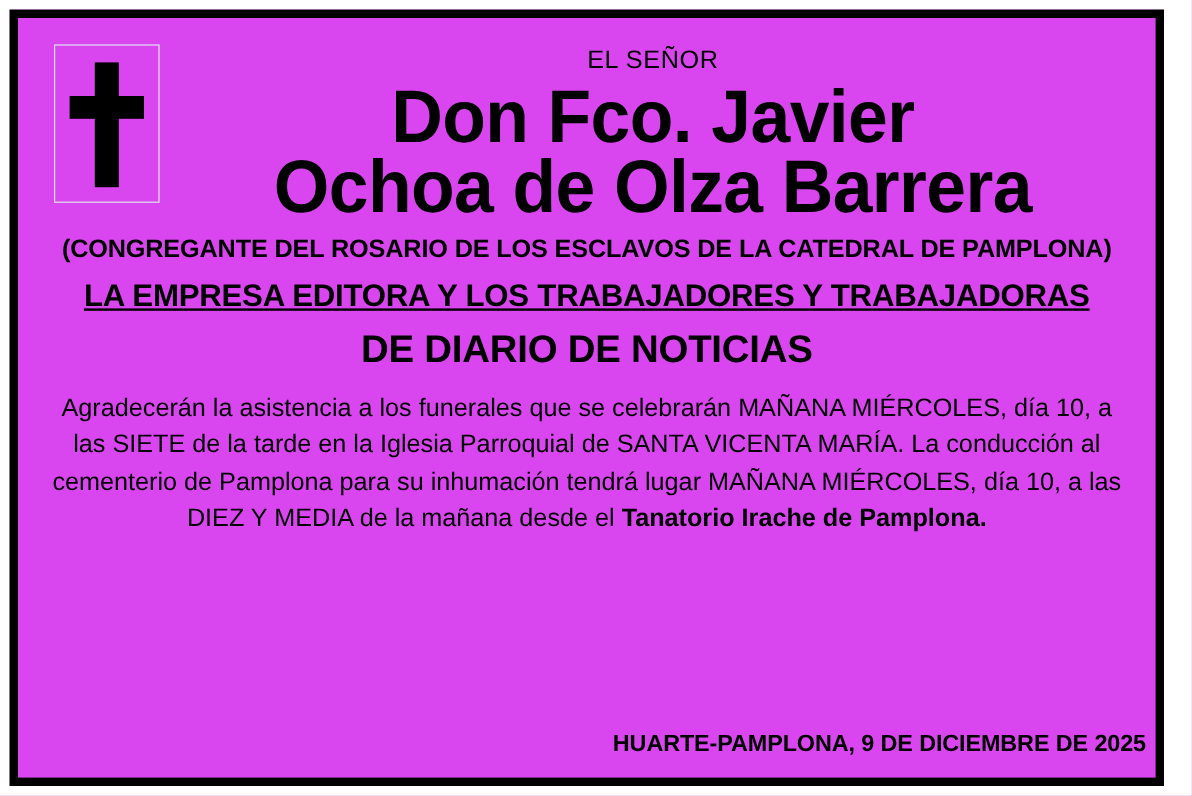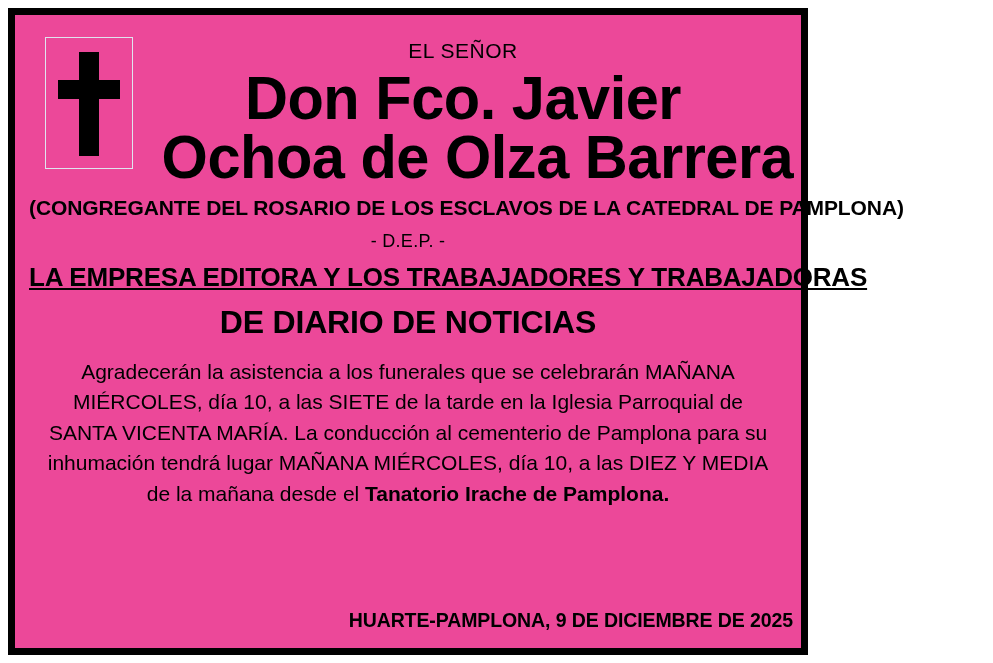--- a/index.html
+++ b/index.html
@@ -11,25 +11,25 @@
     width: 993px;
     height: 663px;
     font-family: "Liberation Sans", sans-serif;
     color: #000000;
     overflow: hidden;
   }
   .notice {
     position: absolute;
     left: 8px;
     top: 8px;
-    width: 800px;
+    width: 962px;
     height: 647px;
     box-sizing: border-box;
     border: 7px solid #000000;
-    background: #ec4899;
+    background: #d946ef;
   }
   .inner {
     position: relative;
     width: 100%;
     height: 100%;
     box-sizing: border-box;
     padding: 6px 14px 4px 14px;
   }
   .cross-box {
     position: absolute;
@@ -177,21 +177,20 @@
     </div>
 
     <div class="head-area">
       <div class="prefix">EL SEÑOR</div>
       <div class="name">Don Fco. Javier</div>
       <div class="name2">Ochoa de Olza Barrera</div>
     </div>
 
     <div class="body-area">
       <div class="congregation">(CONGREGANTE DEL ROSARIO DE LOS ESCLAVOS DE LA CATEDRAL DE PAMPLONA)</div>
-      <div class="dep">- D.E.P. -</div>
       <div class="company">LA EMPRESA EDITORA Y LOS TRABAJADORES Y TRABAJADORAS</div>
       <div class="company2">DE DIARIO DE NOTICIAS</div>
       <div class="invite">
         <span>Agradecerán la asistencia a los funerales que se celebrarán MAÑANA MIÉRCOLES, día 10, a las SIETE de la tarde en la Iglesia Parroquial de SANTA VICENTA MARÍA. La conducción al cementerio de Pamplona para su inhumación tendrá lugar MAÑANA MIÉRCOLES, día 10, a las DIEZ Y MEDIA de la mañana desde el </span><b>Tanatorio Irache de Pamplona.</b>
       </div>
     </div>
 
     <div class="place-date">HUARTE-PAMPLONA, 9 DE DICIEMBRE DE 2025</div>
 
   </div>

